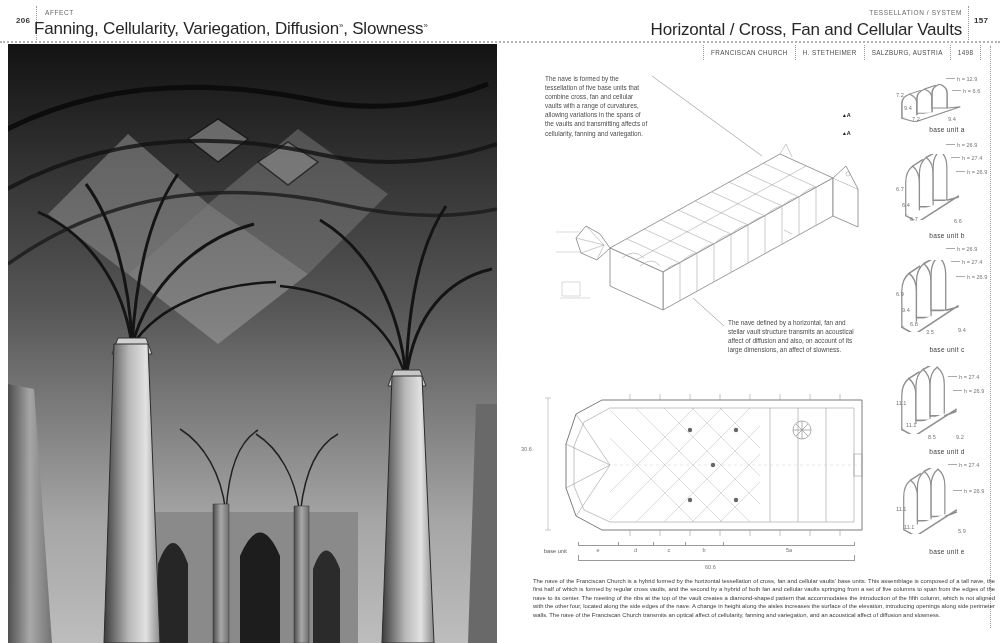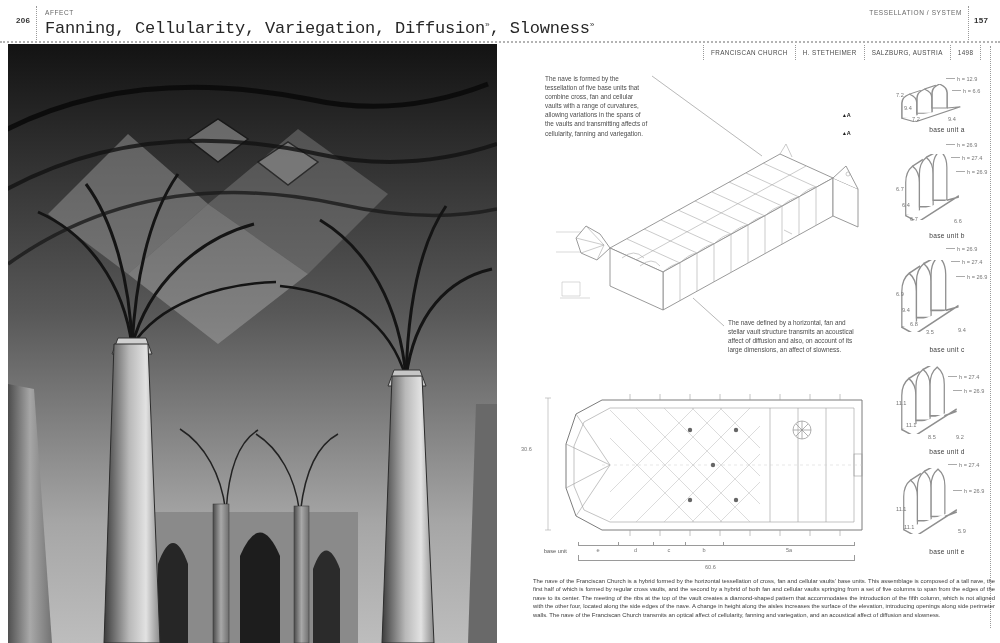--- a/index.html
+++ b/index.html
@@ -47,21 +47,21 @@
 </head>
 <body>
 
 <div id="spread">
 
   <div class="abs" style="left:16px;top:9px;">
     <span class="pagenum">206</span>
   </div>
   <div class="abs vdot" style="left:36px;top:6px;height:34px;"></div>
   <div class="abs category" style="left:45px;top:9px;">AFFECT</div>
-  <div class="abs big-title" style="left:45px;top:19px;font-family:Liberation Mono, monospace;">
+  <div class="abs big-title" style="left:34px;top:19px;">
     <span>Fanning, Cellularity, Variegation, Diffusion</span><sup>»</sup><span>, Slowness</span><sup>»</sup>
   </div>
 
   <div class="abs hdot" style="left:0;top:41px;width:1000px;"></div>
 
   <div class="abs" style="left:8px;top:44px;width:489px;height:599px;">
     <svg width="489" height="599" viewBox="0 0 489 599" preserveAspectRatio="none">
       <defs>
         <linearGradient id="bgG" x1="0" y1="0" x2="0" y2="1">
           <stop offset="0" stop-color="#131313"></stop>
@@ -125,20 +125,21 @@
       <path d="M0,340 L0,599 L44,599 L26,345 Z" fill="url(#colG2)" opacity="0.95"></path>
       <path d="M468,360 L460,599 L489,599 L489,360 Z" fill="#696969"></path>
     </svg>
   </div>
 
   <div class="abs category" style="left:500px;top:9px;width:462px;text-align:right;">TESSELLATION / SYSTEM</div>
   <div class="abs vdot" style="left:968px;top:6px;height:34px;"></div>
   <div class="abs" style="left:974px;top:9px;">
     <span class="pagenum">157</span>
   </div>
+  <div class="abs big-title" style="left:500px;top:20px;width:462px;text-align:right;">Horizontal / Cross, Fan and Cellular Vaults</div>
 
   <div class="abs meta-row" style="left:703px;top:45px;">
     <div class="meta-cell">FRANCISCAN CHURCH</div>
     <div class="meta-cell">H. STETHEIMER</div>
     <div class="meta-cell">SALZBURG, AUSTRIA</div>
     <div class="meta-cell">1498</div>
   </div>
 
   <div class="abs vdot" style="left:990px;top:46px;height:582px;"></div>
 

